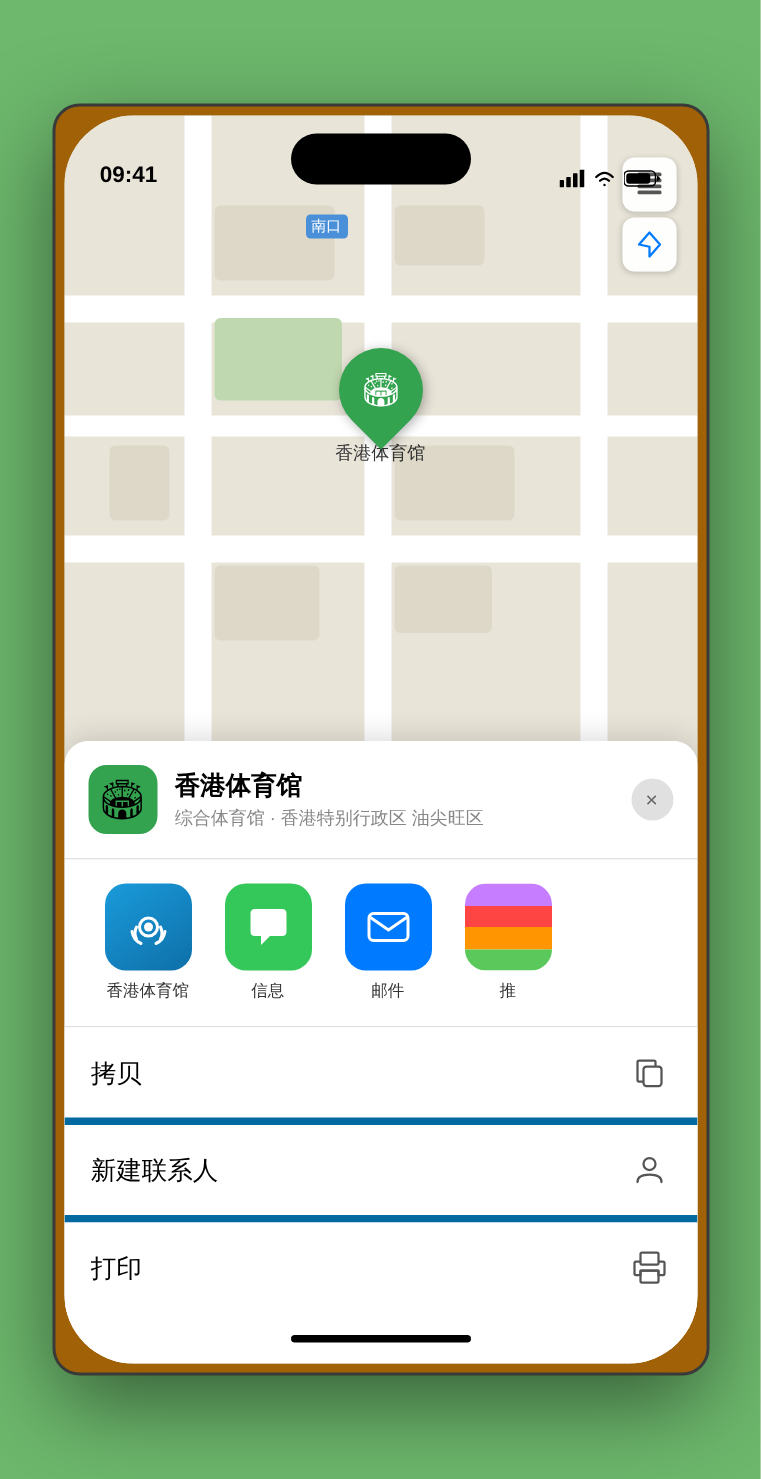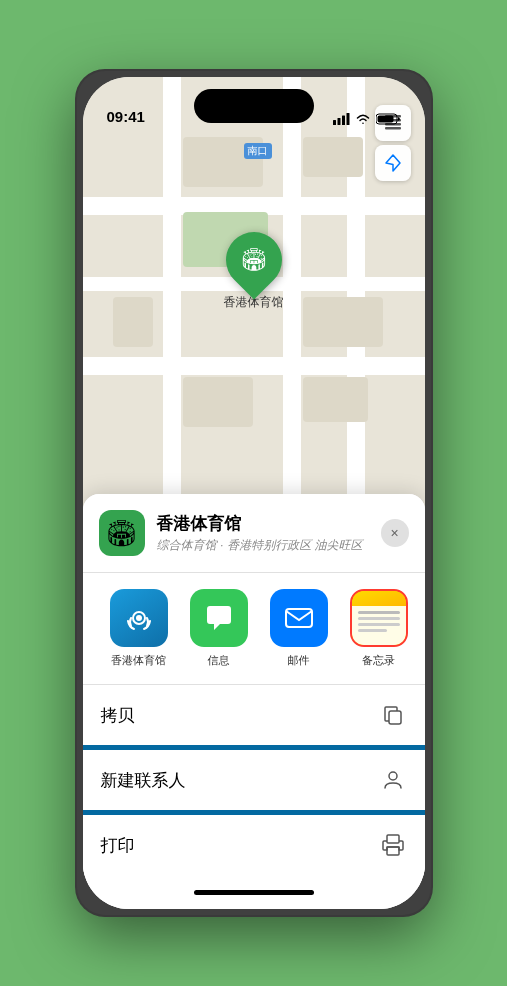--- a/index.html
+++ b/index.html
@@ -6,24 +6,24 @@
     body {
       width: 507px;
       height: 986px;
       background: #6db86d;
       display: flex;
       align-items: center;
       justify-content: center;
       font-family: -apple-system, 'PingFang SC', 'Helvetica Neue', sans-serif;
     }
     .phone-frame {
-      width: 354px;
+      width: 434px;
       height: 844px;
-      background: #404040;
-      border-radius: 28px;
+      background: #a16207;
+      border-radius: 16px;
       position: relative;
       box-shadow: 0 0 0 2px #3a3a3a, 0 20px 60px rgba(0,0,0,0.5);
       overflow: hidden;
     }
     .phone-screen {
       position: absolute;
       top: 6px;
       left: 6px;
       right: 6px;
       bottom: 6px;
@@ -203,21 +203,20 @@
     }
     .venue-name {
       font-size: 17px;
       font-weight: 600;
       color: #000;
     }
     .venue-subtitle {
       font-size: 12px;
       color: #888;
       margin-top: 2px;
-      font-style: italic;
     }
     .close-btn {
       width: 28px;
       height: 28px;
       background: #e0e0e0;
       border-radius: 50%;
       display: flex;
       align-items: center;
       justify-content: center;
       color: #666;
@@ -428,32 +427,20 @@
         <div class="app-item">
           <div class="app-icon mail">
             <svg width="34" height="34" viewBox="0 0 34 34" fill="none">
               <rect x="4" y="8" width="26" height="18" rx="3" fill="none" stroke="white" stroke-width="2"></rect>
               <path d="M4 10 L17 19 L30 10" stroke="white" stroke-width="2" fill="none"></path>
             </svg>
           </div>
           <span class="app-label">邮件</span>
         </div>
 
-        <div class="app-item selected">
-          <div class="app-icon notes" style="position:relative;padding:0;overflow:hidden;border:2.5px solid #ff3b30;">
-            <div style="position:absolute;top:0;left:0;right:0;height:28%;background:linear-gradient(160deg,#ffda00,#ffb800);border-radius:10px 10px 0 0;"></div>
-            <div style="position:absolute;top:28%;left:0;right:0;bottom:0;background:#fffde7;border-radius:0 0 10px 10px;padding:5px 6px;display:flex;flex-direction:column;gap:3px;">
-              <div style="height:3px;background:#bbb;border-radius:2px;"></div>
-              <div style="height:3px;background:#ccc;border-radius:2px;"></div>
-              <div style="height:3px;background:#ccc;border-radius:2px;"></div>
-              <div style="height:3px;background:#ccc;border-radius:2px;width:70%;"></div>
-            </div>
-          </div>
-          <span class="app-label">备忘录</span>
-        </div>
 
         <div class="app-item">
           <div class="app-icon more" style="padding:0;overflow:hidden;background:transparent;position:relative;">
             <div style="position:absolute;top:0;left:0;right:0;height:25%;background:#c77dff;"></div>
             <div style="position:absolute;top:25%;left:0;right:0;height:25%;background:#ff4444;"></div>
             <div style="position:absolute;top:50%;left:0;right:0;height:25%;background:#ff9500;"></div>
             <div style="position:absolute;top:75%;left:0;right:0;height:25%;background:#5ac85a;border-radius:0 0 12px 12px;"></div>
           </div>
           <span class="app-label">推</span>
         </div>

